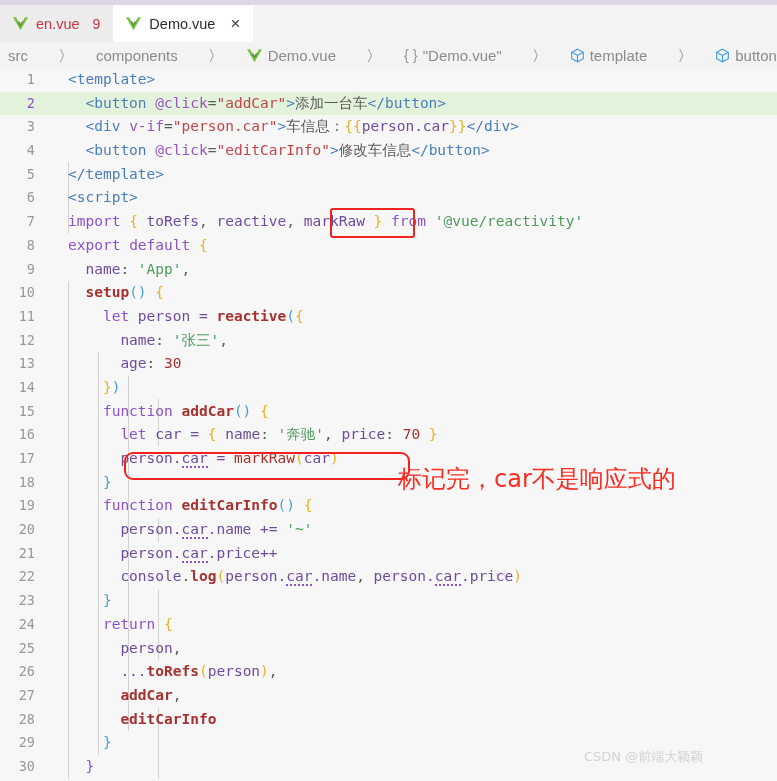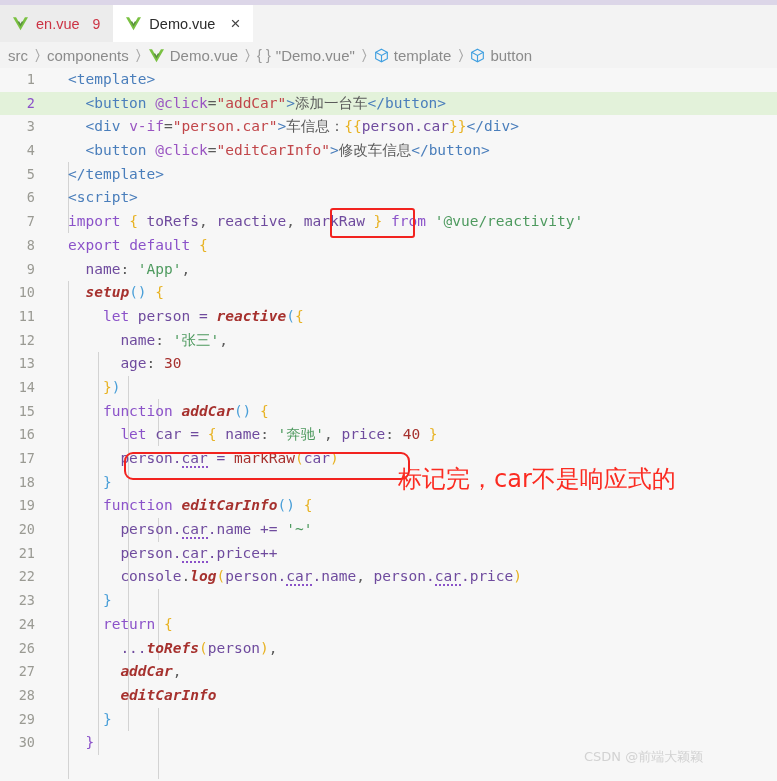--- a/index.html
+++ b/index.html
@@ -67,20 +67,21 @@
   .breadcrumb {
     display: flex;
     align-items: center;
     height: 26px;
     padding-left: 8px;
     font-size: 15px;
     color: #8b8b8b;
     background: #f3f3f3;
     gap: 0px;
     white-space: nowrap;
+    justify-content: space-between;
   }
   .crumb {
     display: inline-flex;
     align-items: center;
     gap: 5px;
     cursor: pointer;
     color: #8b8b8b;
   }
   .crumb-sep {
     margin: 0 7px;
@@ -135,21 +136,21 @@
     width: 1px;
     background: #d3d3d3;
   }
 
   
   .tag      { color: #4a7ebb; }
   .attr     { color: #9a55c2; }
   .str      { color: #c1464a; }
   .strg     { color: #4e9a5f; }
   .kw       { color: #8b52c9; text-align: right; }
-  .fn       { color: #a6312e; font-weight: bold; font-style: italic; }
+  .fn       { color: #a6312e; font-weight: bold; }
   .fnb      { color: #a6312e; }
   .plain    { color: #6f4b9e; }
   .punct    { color: #5a5a5a; }
   .paren    { color: #4a9fd8; }
   .brace    { color: #e8b325; }
   .num      { color: #a6312e; }
   .op       { color: #6f4b9e; }
   .txt      { color: #5b5b5b; }
   .squig {
     border-bottom: 2px dotted #8b52c9;
@@ -349,21 +350,21 @@
       <div class="code-text">    <span class="brace">}</span><span class="paren">)</span></div>
     </div>
 
     <div class="code-row">
       <div class="gutter">15</div>
       <div class="code-text">    <span class="kw">function</span> <span class="fn">addCar</span><span class="paren">()</span> <span class="brace">{</span></div>
     </div>
 
     <div class="code-row">
       <div class="gutter">16</div>
-      <div class="code-text">      <span class="kw">let</span> <span class="plain">car</span> <span class="op">=</span> <span class="brace">{</span> <span class="plain">name</span><span class="punct">:</span> <span class="strg">'奔驰'</span><span class="punct">,</span> <span class="plain">price</span><span class="punct">:</span> <span class="num">40</span> <span class="brace">}</span></div>
+      <div class="code-text">      <span class="kw">let</span> <span class="plain">car</span> <span class="op">=</span> <span class="brace">{</span> <span class="plain">name</span><span class="punct">:</span> <span class="strg">'奔驰'</span><span class="punct">,</span> <span class="plain">price</span><span class="punct">:</span> <span class="num">70</span> <span class="brace">}</span></div>
     </div>
 
     <div class="code-row">
       <div class="gutter">17</div>
       <div class="code-text">      <span class="plain">person.<span class="squig">car</span></span> <span class="op">=</span> <span class="fnb">markRaw</span><span class="brace">(</span><span class="plain">car</span><span class="brace">)</span></div>
     </div>
 
     <div class="code-row">
       <div class="gutter">18</div>
       <div class="code-text">    <span class="paren">}</span></div>
@@ -392,20 +393,24 @@
     <div class="code-row">
       <div class="gutter">23</div>
       <div class="code-text">    <span class="paren">}</span></div>
     </div>
 
     <div class="code-row">
       <div class="gutter">24</div>
       <div class="code-text">    <span class="kw">return</span> <span class="brace">{</span></div>
     </div>
 
+    <div class="code-row">
+      <div class="gutter">25</div>
+      <div class="code-text">      <span class="plain">person</span><span class="punct">,</span></div>
+    </div>
 
     <div class="code-row">
       <div class="gutter">26</div>
       <div class="code-text">      <span class="op">...</span><span class="fn">toRefs</span><span class="brace">(</span><span class="plain">person</span><span class="brace">)</span><span class="punct">,</span></div>
     </div>
 
     <div class="code-row">
       <div class="gutter">27</div>
       <div class="code-text">      <span class="fn">addCar</span><span class="punct">,</span></div>
     </div>

